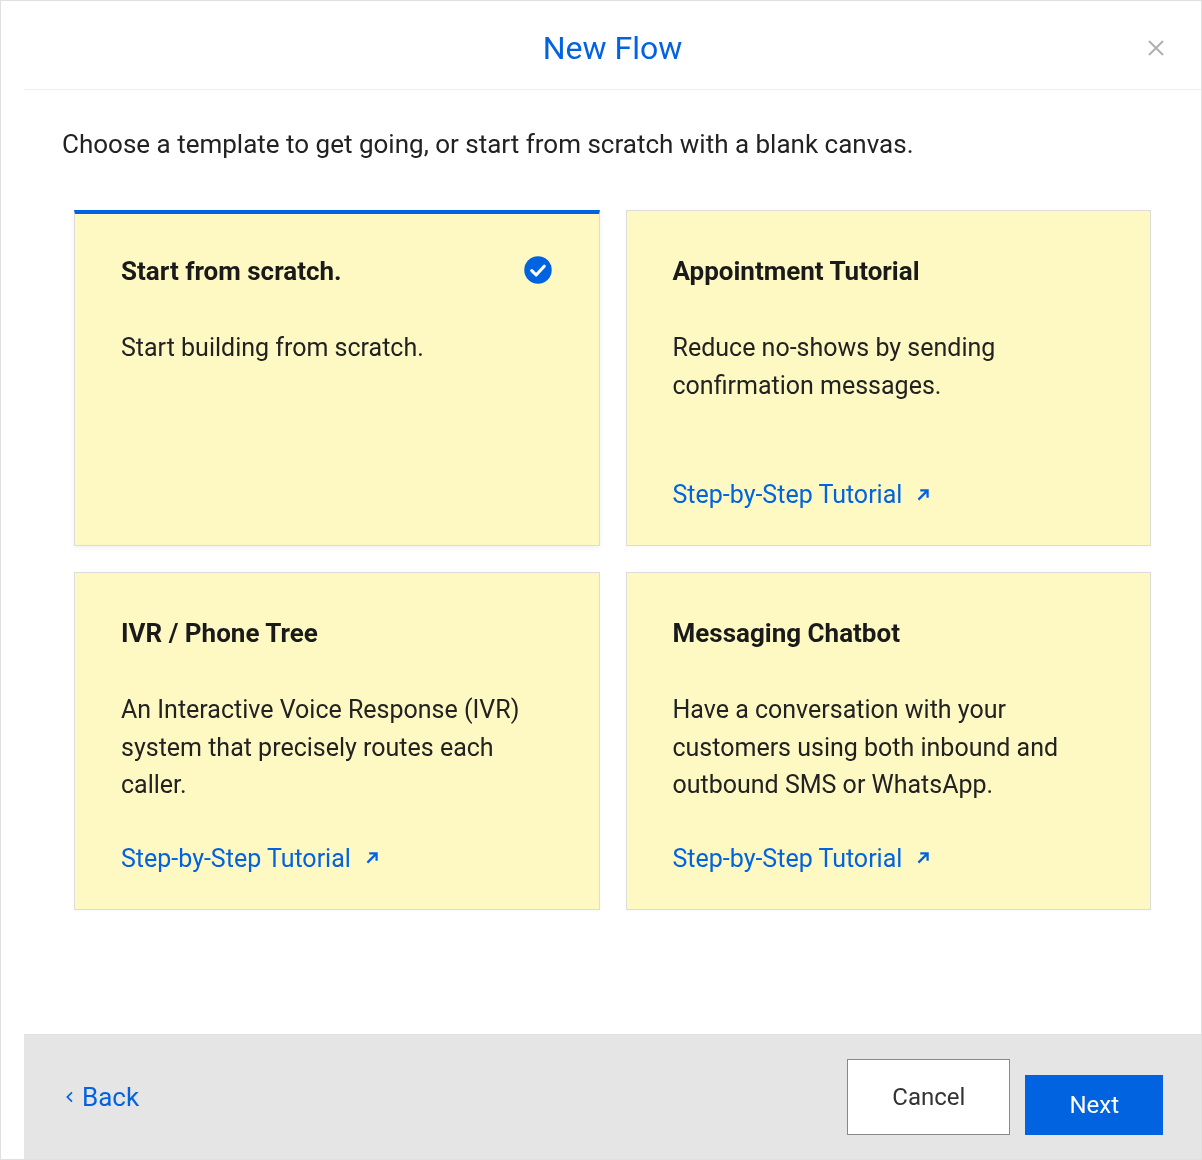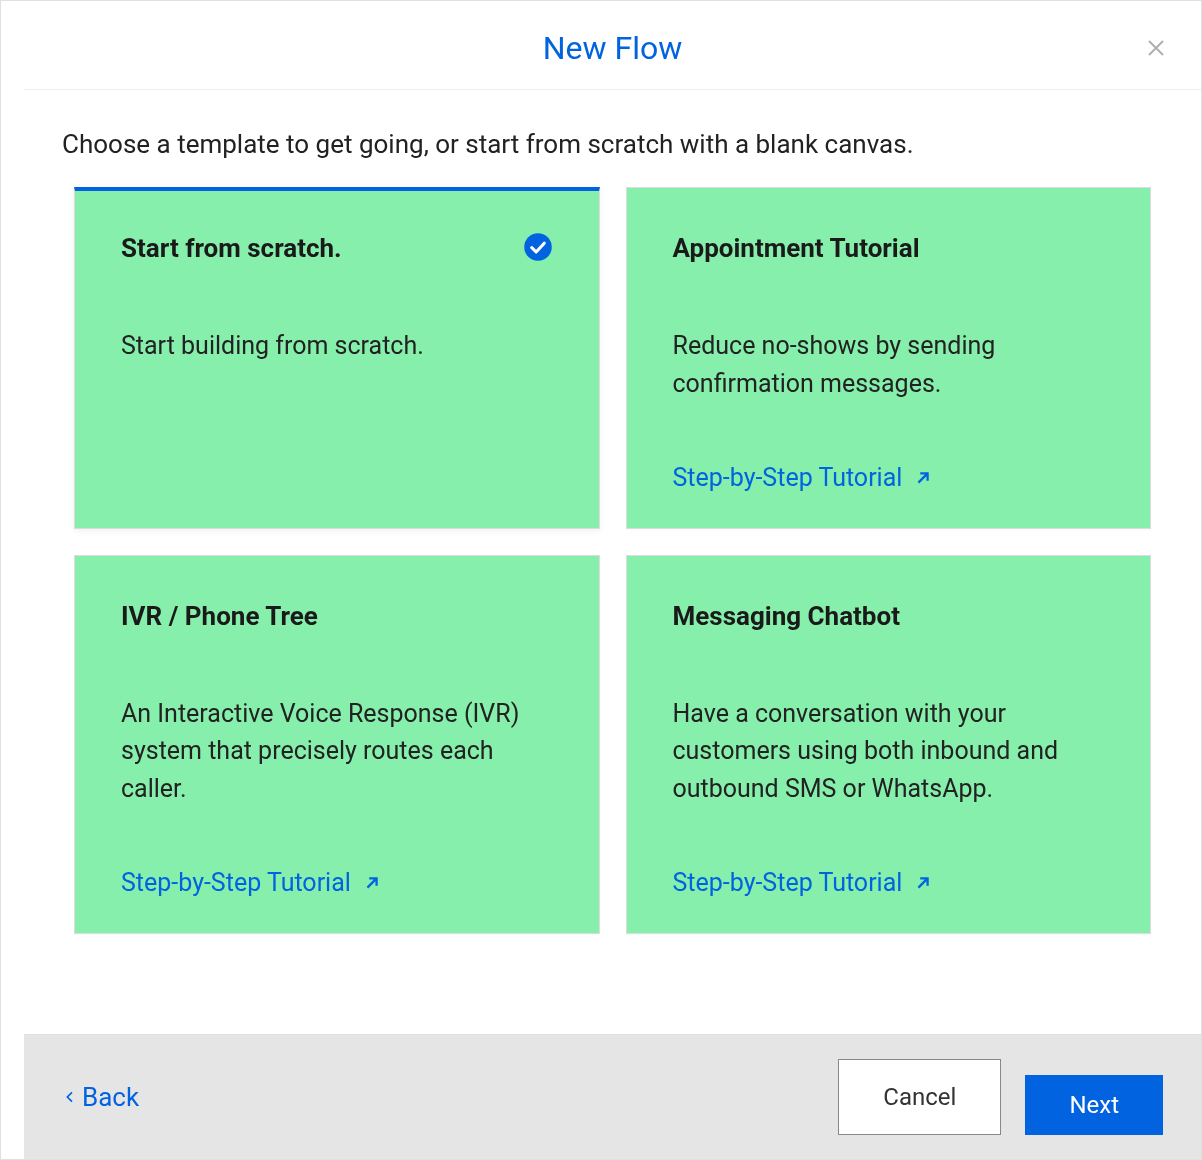--- a/index.html
+++ b/index.html
@@ -66,40 +66,39 @@
     }
     .modal-body::-webkit-scrollbar-thumb {
       background: #c7c7c7;
       border-radius: 8px;
       border: 3px solid #fff;
     }
     .subtitle {
       font-size: 26px;
       color: #222;
       font-weight: 400;
-      margin-bottom: 25px;
+      margin-bottom: 48px;
       line-height: 1.4;
     }
     .cards {
       display: grid;
       grid-template-columns: 1fr 1fr;
       gap: 26px;
       padding: 0 12px;
     }
     .card {
       border: 1px solid #dcdcdc;
-      background: #86efac;
+      background: #fef9c3;
       padding: 44px 46px 36px 46px;
       min-height: 336px;
       display: flex;
       flex-direction: column;
       position: relative;
       cursor: pointer;
       box-shadow: 0 1px 2px rgba(0,0,0,0.03);
-      gap: 21px;
     }
     .card.selected {
       border-top: 4px solid #0263E0;
       padding-top: 41px;
       box-shadow: 0 2px 6px rgba(0,0,0,0.06);
     }
     .card-title-row {
       display: flex;
       align-items: flex-start;
       justify-content: space-between;
@@ -162,21 +161,21 @@
       font-weight: 400;
     }
     .back-link svg {
       width: 16px;
       height: 16px;
       stroke: #0263E0;
       stroke-width: 2.5;
     }
     .footer-right {
       display: flex;
-      gap: 24px;
+      gap: 15px;
       justify-content: center;
     }
     .btn {
       font-size: 24px;
       padding: 16px 44px;
       cursor: pointer;
       border: none;
       font-family: inherit;
     }
     .btn-cancel {

